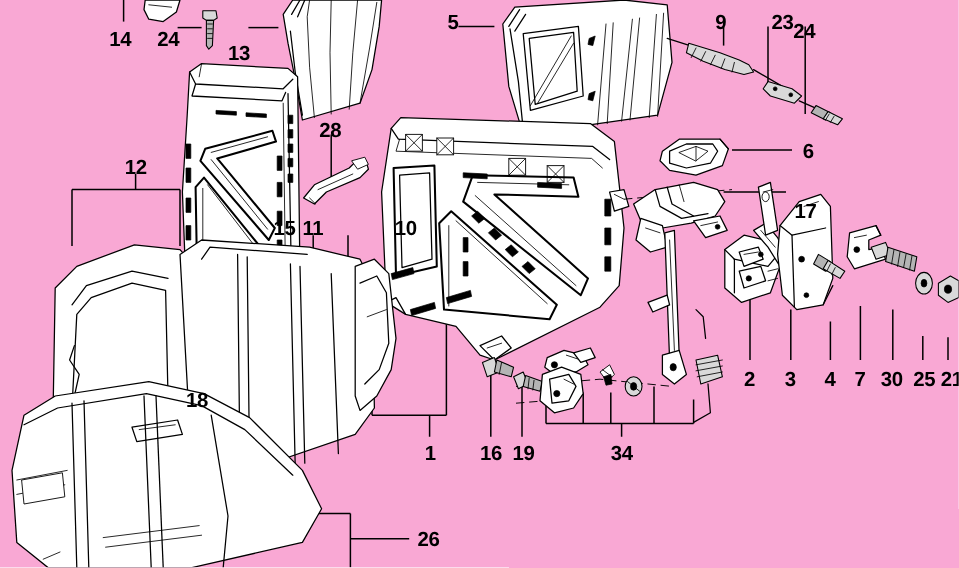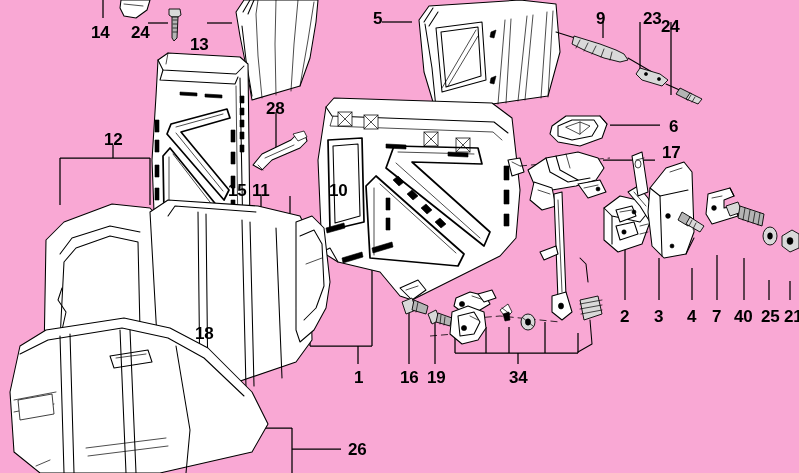--- a/index.html
+++ b/index.html
@@ -452,33 +452,33 @@
 </svg>
 
 <div class="lbl" style="left:91px;top:24px;">14</div>
 <div class="lbl" style="left:131px;top:24px;">24</div>
 <div class="lbl" style="left:190px;top:36px;text-align:right;">13</div>
 <div class="lbl" style="left:373px;top:10px;">5</div>
 <div class="lbl" style="left:596px;top:10px;">9</div>
 <div class="lbl" style="left:643px;top:10px;">23</div>
 <div class="lbl" style="left:661px;top:18px;">24</div>
 <div class="lbl" style="left:669px;top:118px;">6</div>
-<div class="lbl" style="left:662px;top:144px;">17</div>
+<div class="lbl" style="left:662px;top:168px;">17</div>
 <div class="lbl" style="left:266px;top:100px;">28</div>
 <div class="lbl" style="left:104px;top:131px;">12</div>
 <div class="lbl" style="left:228px;top:182px;">15</div>
 <div class="lbl" style="left:252px;top:182px;">11</div>
 <div class="lbl" style="left:281px;top:182px;margin-left:48px;">10</div>
-<div class="lbl" style="left:155px;top:325px;margin-left:40px;">18</div>
+<div class="lbl" style="left:155px;top:325px;">18</div>
 <div class="lbl" style="left:354px;top:369px;">1</div>
 <div class="lbl" style="left:400px;top:369px;">16</div>
 <div class="lbl" style="left:427px;top:369px;">19</div>
 <div class="lbl" style="left:509px;top:369px;">34</div>
 <div class="lbl" style="left:620px;top:308px;">2</div>
 <div class="lbl" style="left:654px;top:308px;">3</div>
 <div class="lbl" style="left:687px;top:308px;">4</div>
 <div class="lbl" style="left:712px;top:308px;">7</div>
-<div class="lbl" style="left:734px;top:308px;">40</div>
+<div class="lbl" style="left:734px;top:308px;">30</div>
 <div class="lbl" style="left:761px;top:308px;">25</div>
 <div class="lbl" style="left:784px;top:308px;">21</div>
 <div class="lbl" style="left:348px;top:441px;text-align:center;">26</div>
 
 </div>
 
 </body></html>

